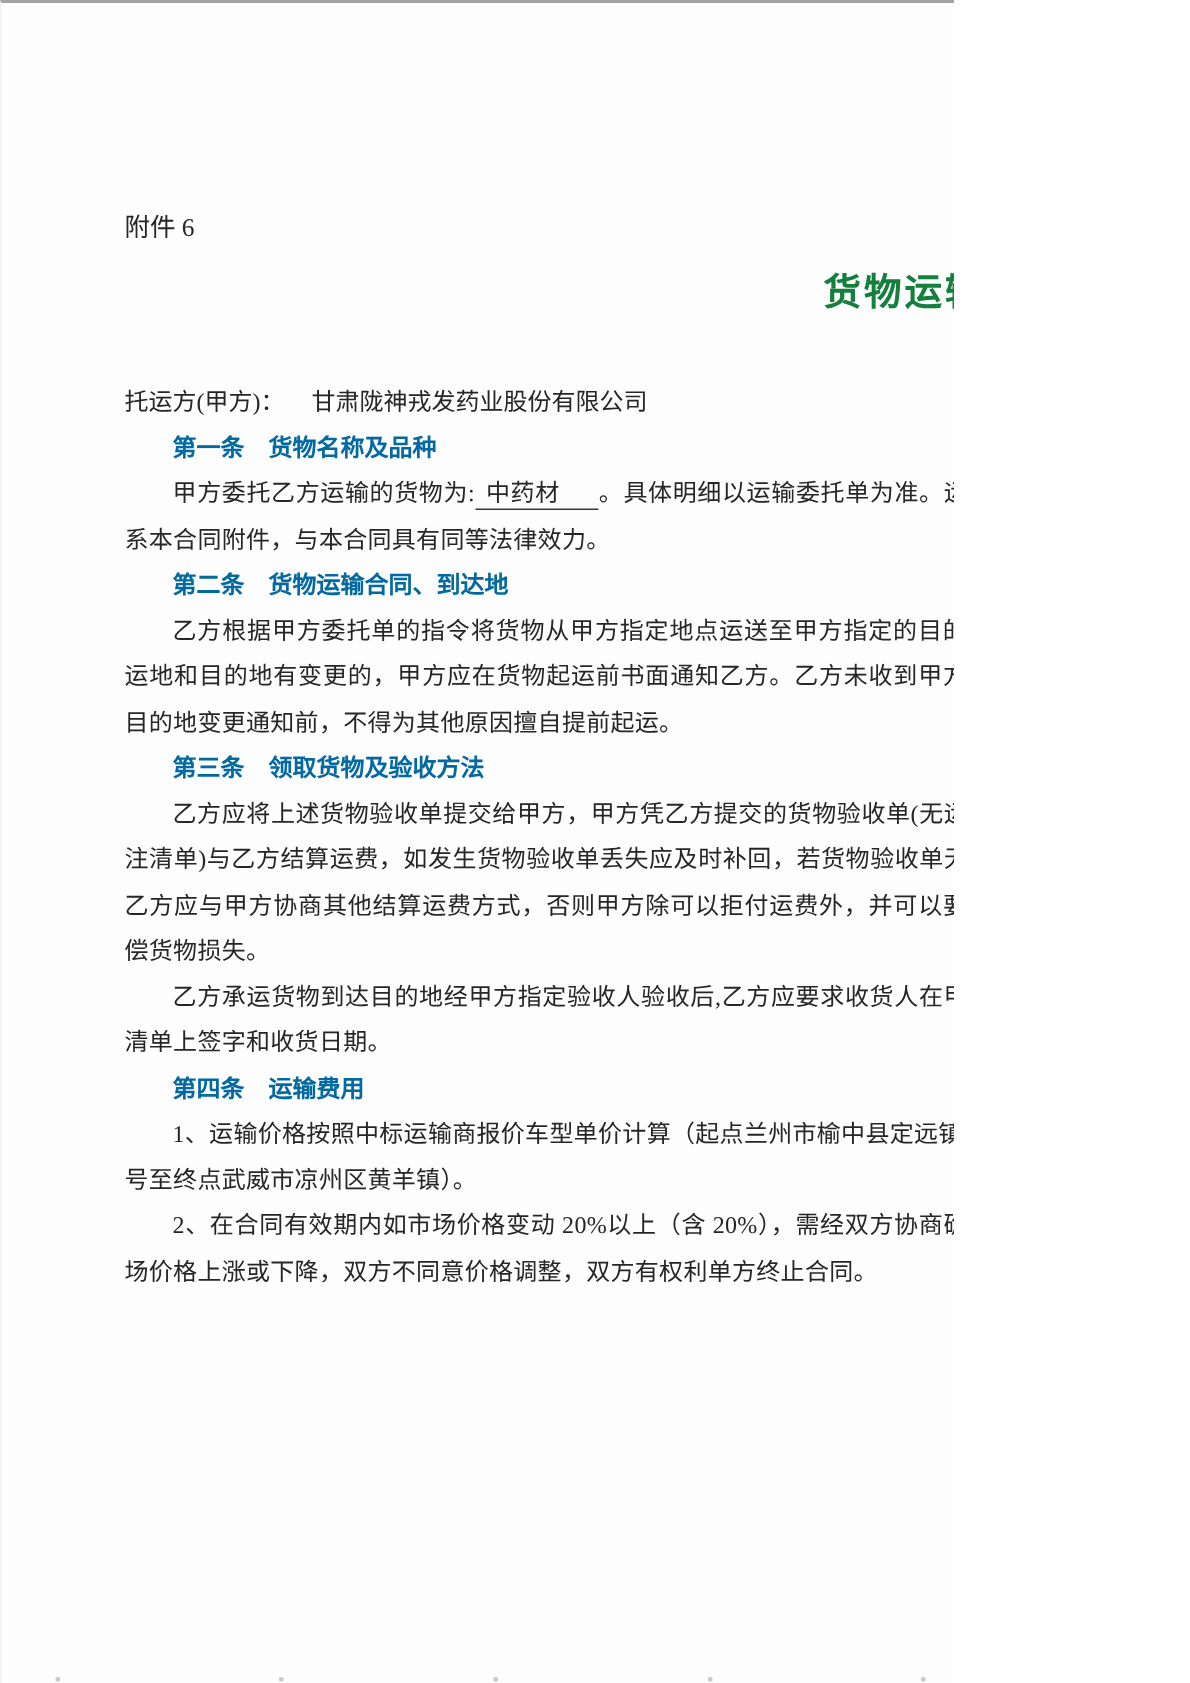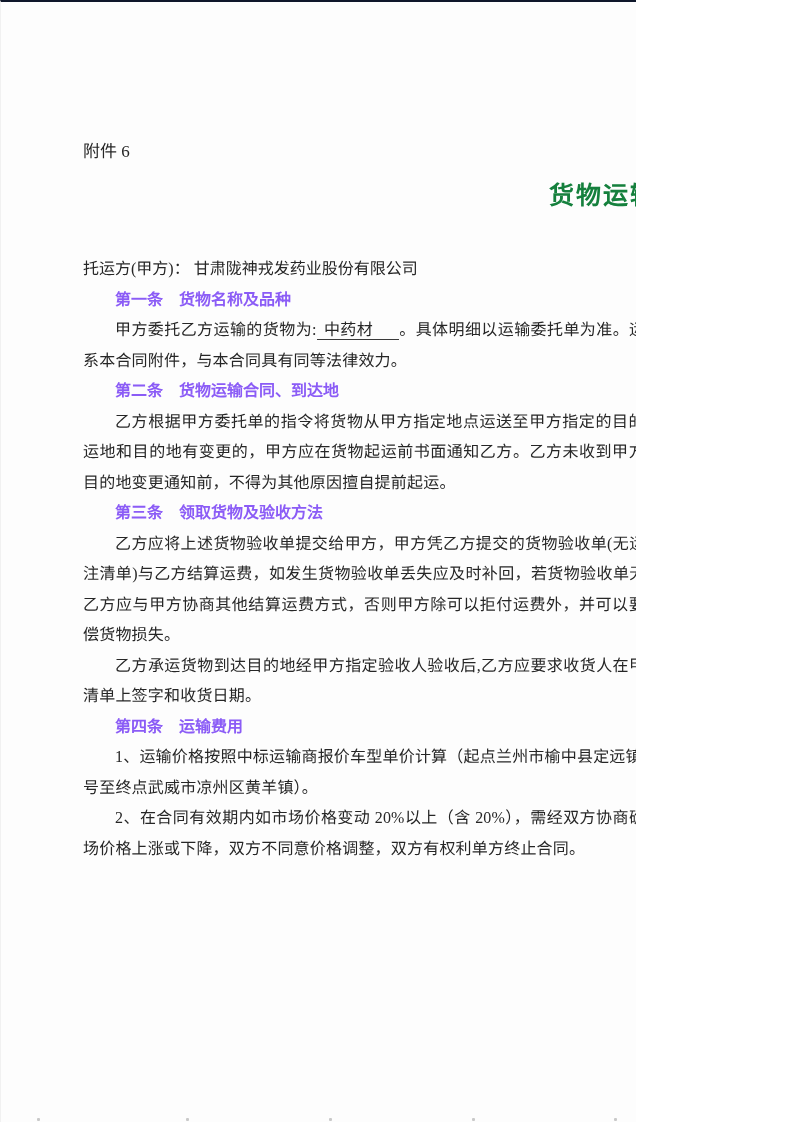--- a/index.html
+++ b/index.html
@@ -9,21 +9,21 @@
   }
   .page {
     position: relative;
     width: 636px;
     height: 1122px;
     background: #fdfdfd;
     overflow: hidden;
     color: #262626;
     font-family: "Liberation Serif", "DejaVu Serif", serif;
     box-sizing: border-box;
-    border-top: 2px solid #0f172a;
+    border-top: 2px solid #a3a3a3;
     border-left: 1px solid #f1f1f1;
   }
   .content {
     position: absolute;
     left: 82px;
     top: 138px;
     width: 628px;
   }
   .attachment {
     font-size: 17px;
@@ -37,37 +37,37 @@
     letter-spacing: 2px;
     line-height: 32px;
     margin: 0 0 42px 0;
     color: #15803d;
   }
   .party-line {
     font-size: 16px;
     line-height: 30.5px;
   }
   .party-name {
-    margin-left: 4px;
+    margin-left: 18px;
   }
   .para {
     margin: 0;
     font-size: 16px;
     line-height: 30.5px;
     text-align: justify;
     text-indent: 2em;
     letter-spacing: 0.2px;
   }
   .heading {
     margin: 0;
     font-size: 16px;
     font-weight: 700;
     line-height: 30.5px;
     text-indent: 2em;
-    color: #8b5cf6;
+    color: #0369a1;
   }
   .goods-blank {
     border-bottom: 1.4px solid #3a3a3a;
     padding: 0 26px 1px 7px;
   }
   
   .speckle {
     position: absolute;
     width: 3px;
     height: 3px;

